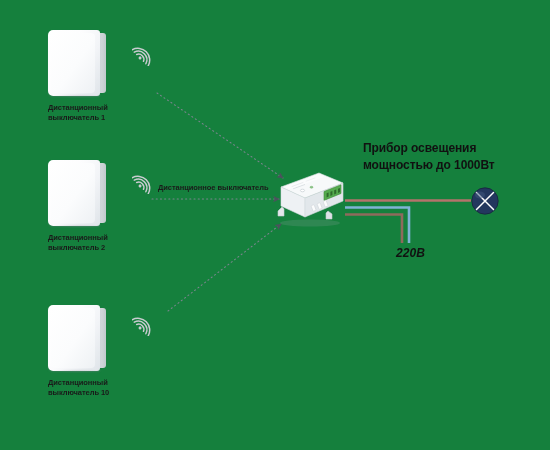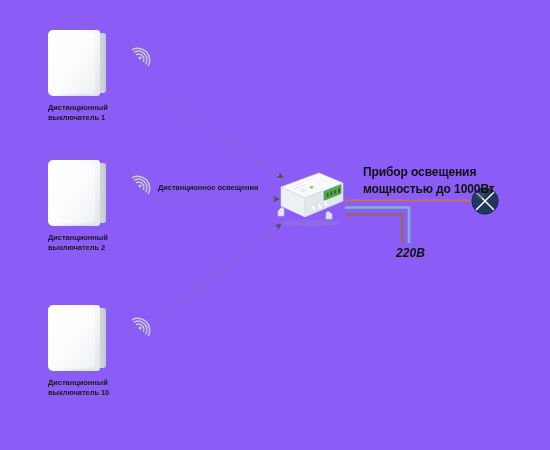--- a/index.html
+++ b/index.html
@@ -5,21 +5,21 @@
 <style>
   html, body {
     margin: 0;
     padding: 0;
     background: #ffffff;
   }
   #canvas {
     position: relative;
     width: 550px;
     height: 450px;
-    background: #8b5cf6;
+    background: #15803d;
     overflow: hidden;
     font-family: "Liberation Sans", sans-serif;
     -webkit-font-smoothing: antialiased;
   }
 
   
   .switch-unit {
     position: absolute;
     width: 70px;
   }
@@ -99,21 +99,21 @@
     top: 183px;
     font-size: 7.5px;
     font-weight: bold;
     color: #1a1a1a;
     white-space: nowrap;
     letter-spacing: -0.05px;
   }
   #device-title {
     position: absolute;
     left: 363px;
-    top: 164px;
+    top: 140px;
     font-size: 12px;
     font-weight: bold;
     color: #111111;
     line-height: 1.42;
     white-space: pre-line;
     letter-spacing: -0.1px;
   }
   #voltage-label {
     position: absolute;
     left: 396px;
@@ -249,20 +249,20 @@
 
     <path d="M20,19.5 L31,15.5" stroke="#c9d0d6" stroke-width="0.9" stroke-linecap="round"></path>
     <path d="M21.6,21.6 L32.6,17.6" stroke="#d3d9de" stroke-width="0.8" stroke-linecap="round"></path>
     <path d="M34,14.2 L43,11" stroke="#d3d9de" stroke-width="0.8" stroke-linecap="round"></path>
     <ellipse cx="30.5" cy="23.5" rx="2.1" ry="1.3" fill="#ffffff" stroke="#bfc7cd" stroke-width="0.6"></ellipse>
     <ellipse cx="39.5" cy="20.2" rx="1.5" ry="0.95" fill="#8fc78a" stroke="#6fae6a" stroke-width="0.5"></ellipse>
 
     <path d="M12,19.8 L46,7.4 L52,9.9 L18,22.3 Z" fill="#ffffff" opacity="0.55"></path>
   </svg>
 
-  <div id="remote-control-label">Дистанционное освещения</div>
+  <div id="remote-control-label">Дистанционное выключатель</div>
 
   <div id="device-title">Прибор освещения
 мощностью до 1000Вт</div>
 
   <div id="voltage-label">220В</div>
 
 </div>
 
 </body></html>

